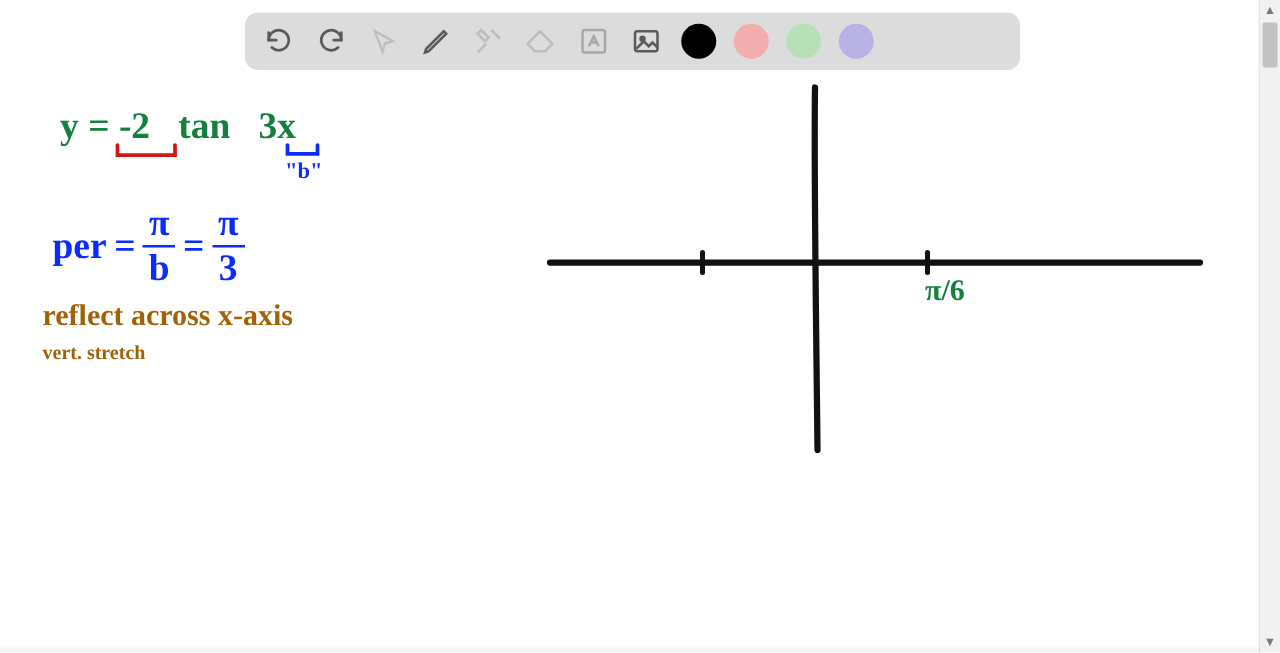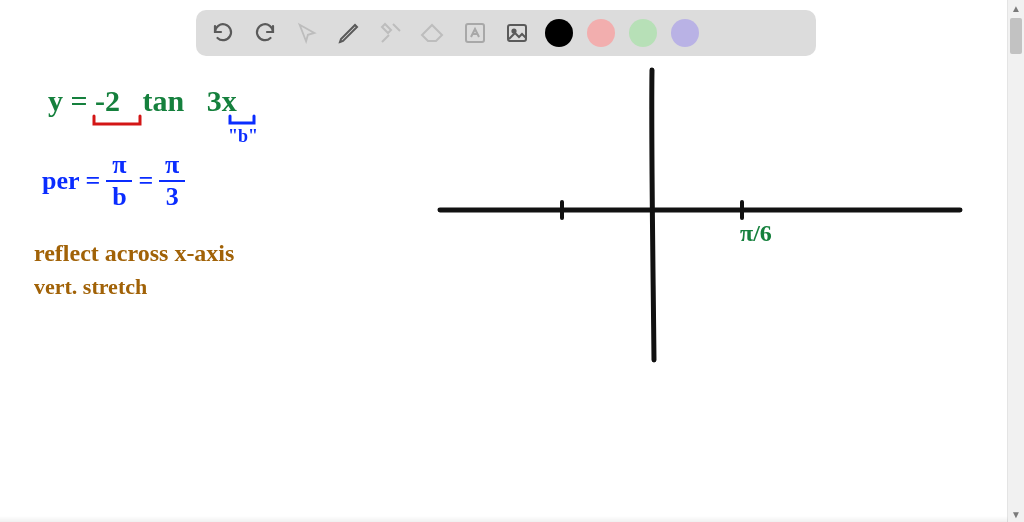--- a/index.html
+++ b/index.html
@@ -183,38 +183,38 @@
 
   <svg style="position:absolute; left:92px; top:54px;" width="50" height="18">
     <path d="M2 2 L2 10 L48 10 L48 2" fill="none" stroke="#d31616" stroke-width="3" stroke-linecap="round"></path>
   </svg>
 
   <svg style="position:absolute; left:228px; top:54px;" width="30" height="16">
     <path d="M2 2 L2 9 L26 9 L26 2" fill="none" stroke="#0a2cff" stroke-width="3" stroke-linecap="round"></path>
   </svg>
   <div class="hand blue" style="left:228px; top:66px; font-size:18px;">"b"</div>
 
-  <div class="hand blue" style="left:42px; top:92px; font-size:26px; display:flex; align-items:center; gap:6px;">
+  <div class="hand blue" style="left:42px; top:104px; font-size:30px; display:flex; align-items:center; gap:6px;">
     <span>per</span>
     <span>=</span>
     <span style="display:inline-flex; flex-direction:column; align-items:center; line-height:1;">
       <span>π</span>
       <span style="width:26px; height:2px; background:#0a2cff; margin:2px 0;"></span>
       <span>b</span>
     </span>
     <span>=</span>
     <span style="display:inline-flex; flex-direction:column; align-items:center; line-height:1;">
       <span>π</span>
       <span style="width:26px; height:2px; background:#0a2cff; margin:2px 0;"></span>
       <span>3</span>
     </span>
   </div>
 
   <div class="hand red" style="left:34px; top:180px; font-size:24px;">reflect across x-axis</div>
-  <div class="hand red" style="left:34px; top:214px; font-size:22px;">vert. stretch</div>
+  <div class="hand red" style="left:34px; top:214px; font-size:16px;">vert. stretch</div>
 
   <svg style="position:absolute; left:420px; top:0px;" width="570" height="360">
 
     <path d="M 232 10 C 231 80, 233 200, 234 300" stroke="#111" stroke-width="5" fill="none" stroke-linecap="round"></path>
 
     <path d="M 20 150 C 150 149, 400 151, 540 150" stroke="#111" stroke-width="5" fill="none" stroke-linecap="round"></path>
 
     <path d="M 142 142 L 142 158" stroke="#111" stroke-width="4" stroke-linecap="round"></path>
     <path d="M 322 142 L 322 158" stroke="#111" stroke-width="4" stroke-linecap="round"></path>
   </svg>

